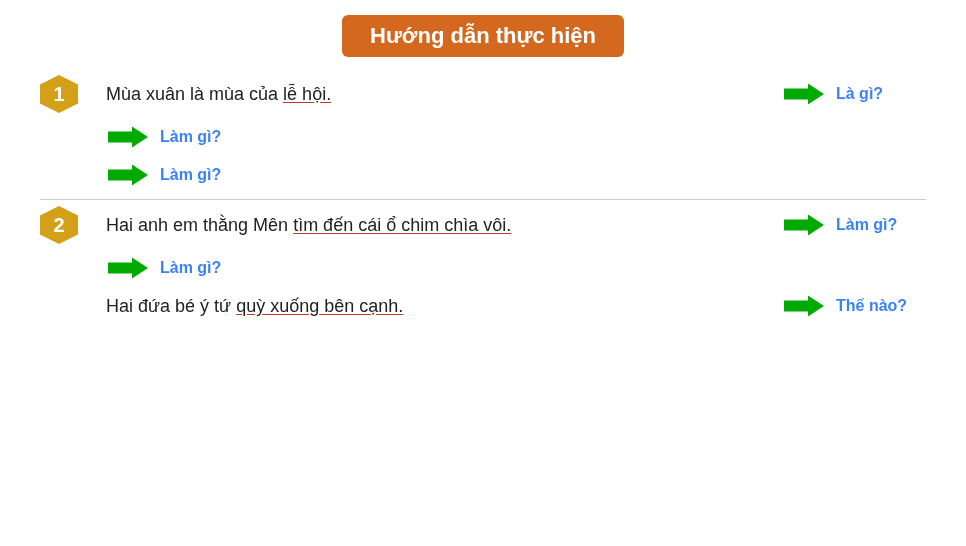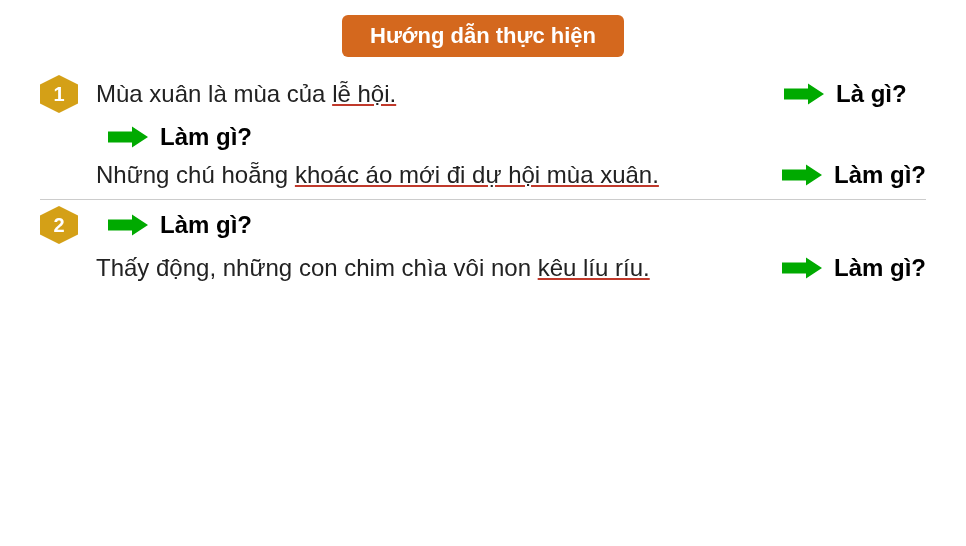--- a/index.html
+++ b/index.html
@@ -67,25 +67,26 @@
       flex-shrink: 0;
     }
 
     .number-placeholder {
       width: 38px;
       margin-right: 18px;
       flex-shrink: 0;
     }
 
     .sentence {
-      font-size: 24px;
+      font-size: 18px;
       color: #222;
       font-family: Arial, sans-serif;
       flex: 1;
       position: relative;
+      margin-left: 10px;
     }
 
     .sentence .underline {
       text-decoration: underline;
       text-decoration-color: #c0392b;
       text-underline-offset: 2px;
     }
 
     .arrow-container {
       display: flex;
@@ -93,23 +94,23 @@
       margin: 0 12px;
       flex-shrink: 0;
     }
 
     .arrow-svg {
       width: 40px;
       height: 28px;
     }
 
     .question-label {
-      font-size: 24px;
+      font-size: 16px;
       font-weight: bold;
-      color: #000000;
+      color: #3b82f6;
       white-space: nowrap;
       min-width: 90px;
     }
 
     .divider {
       border: none;
       border-top: 1px solid #ccc;
       margin: 6px 0;
     }
   </style>
@@ -137,42 +138,51 @@
         <div class="number-placeholder"></div>
         <div class="arrow-container">
           <svg class="arrow-svg" viewBox="0 0 50 30" xmlns="http://www.w3.org/2000/svg">
         <polygon points="0,8 30,8 30,2 50,15 30,28 30,22 0,22" fill="#00aa00"></polygon>
       </svg>
         </div>
         <span class="question-label">Làm gì?</span>
       </div>
       <div class="row">
         <div class="number-placeholder"></div>
-        <span class="sentence">Những chú hoẵng <span class="underline">khoác áo mới đi dự hội mùa xuân.</span></span>
         <div class="arrow-container">
           <svg class="arrow-svg" viewBox="0 0 50 30" xmlns="http://www.w3.org/2000/svg">
         <polygon points="0,8 30,8 30,2 50,15 30,28 30,22 0,22" fill="#00aa00"></polygon>
       </svg>
         </div>
         <span class="question-label">Làm gì?</span>
       </div>
       <hr class="divider">
       <div class="row">
         <div class="number-badge">2</div>
+        <span class="sentence">Hai anh em thằng Mên <span class="underline">tìm đến cái ổ chim chìa vôi.</span></span>
         <div class="arrow-container">
           <svg class="arrow-svg" viewBox="0 0 50 30" xmlns="http://www.w3.org/2000/svg">
         <polygon points="0,8 30,8 30,2 50,15 30,28 30,22 0,22" fill="#00aa00"></polygon>
       </svg>
         </div>
         <span class="question-label">Làm gì?</span>
       </div>
       <div class="row">
         <div class="number-placeholder"></div>
-        <span class="sentence">Thấy động, những con chim chìa vôi non <span class="underline">kêu líu ríu.</span></span>
         <div class="arrow-container">
           <svg class="arrow-svg" viewBox="0 0 50 30" xmlns="http://www.w3.org/2000/svg">
         <polygon points="0,8 30,8 30,2 50,15 30,28 30,22 0,22" fill="#00aa00"></polygon>
       </svg>
         </div>
         <span class="question-label">Làm gì?</span>
       </div>
+      <div class="row">
+        <div class="number-placeholder"></div>
+        <span class="sentence">Hai đứa bé ý tứ <span class="underline">quỳ xuống bên cạnh.</span></span>
+        <div class="arrow-container">
+          <svg class="arrow-svg" viewBox="0 0 50 30" xmlns="http://www.w3.org/2000/svg">
+        <polygon points="0,8 30,8 30,2 50,15 30,28 30,22 0,22" fill="#00aa00"></polygon>
+      </svg>
+        </div>
+        <span class="question-label">Thế nào?</span>
+      </div>
     </div>
 </div>
 
 </body></html>

